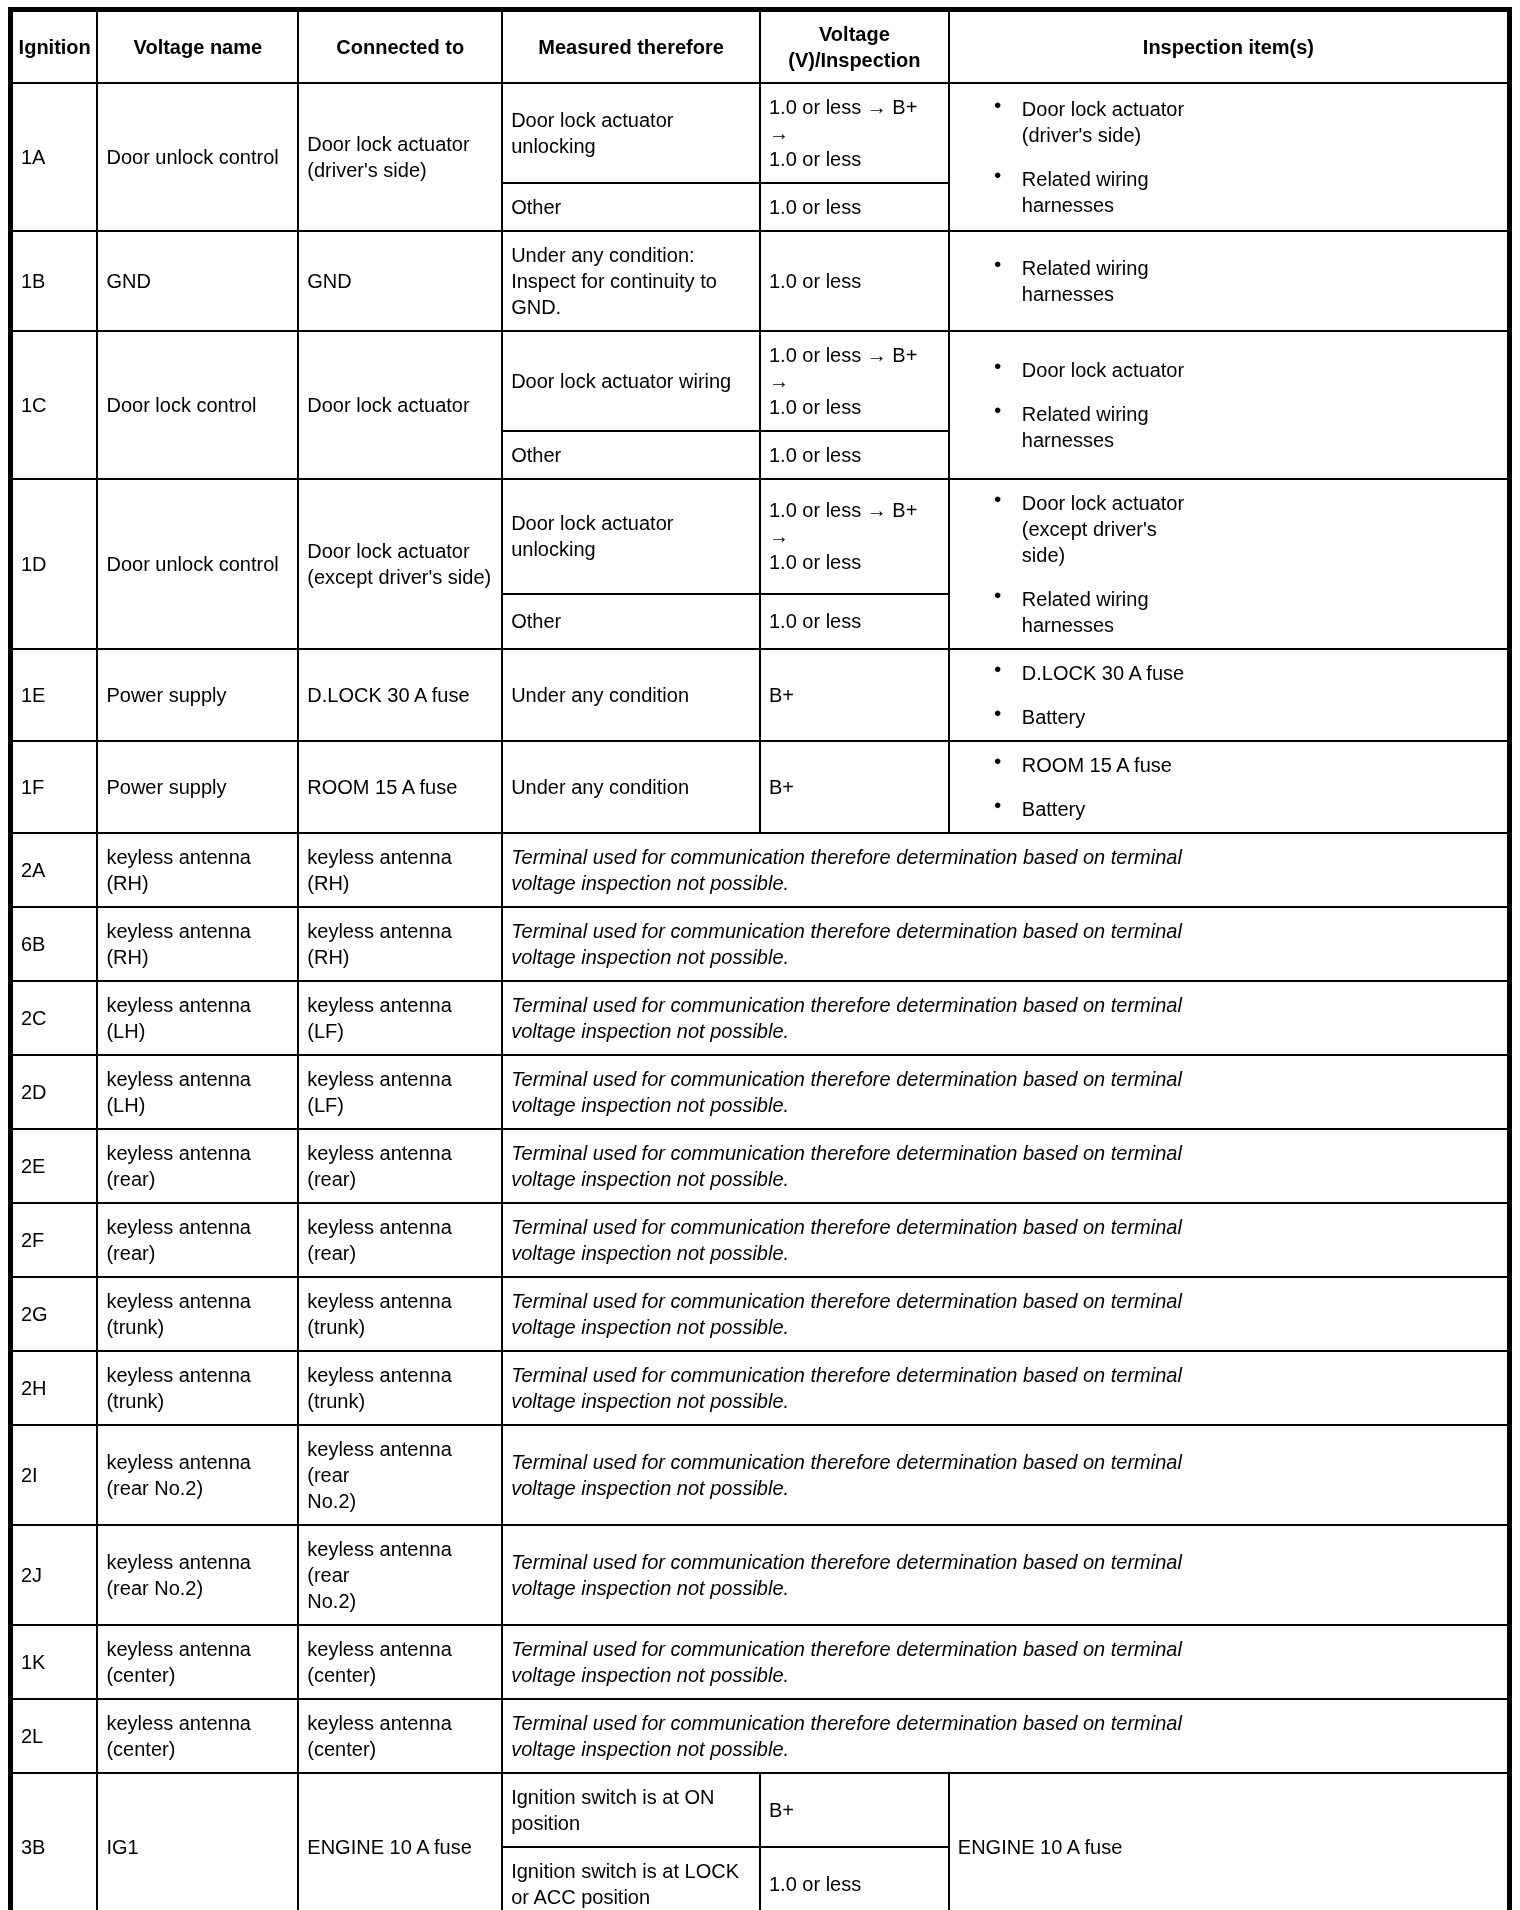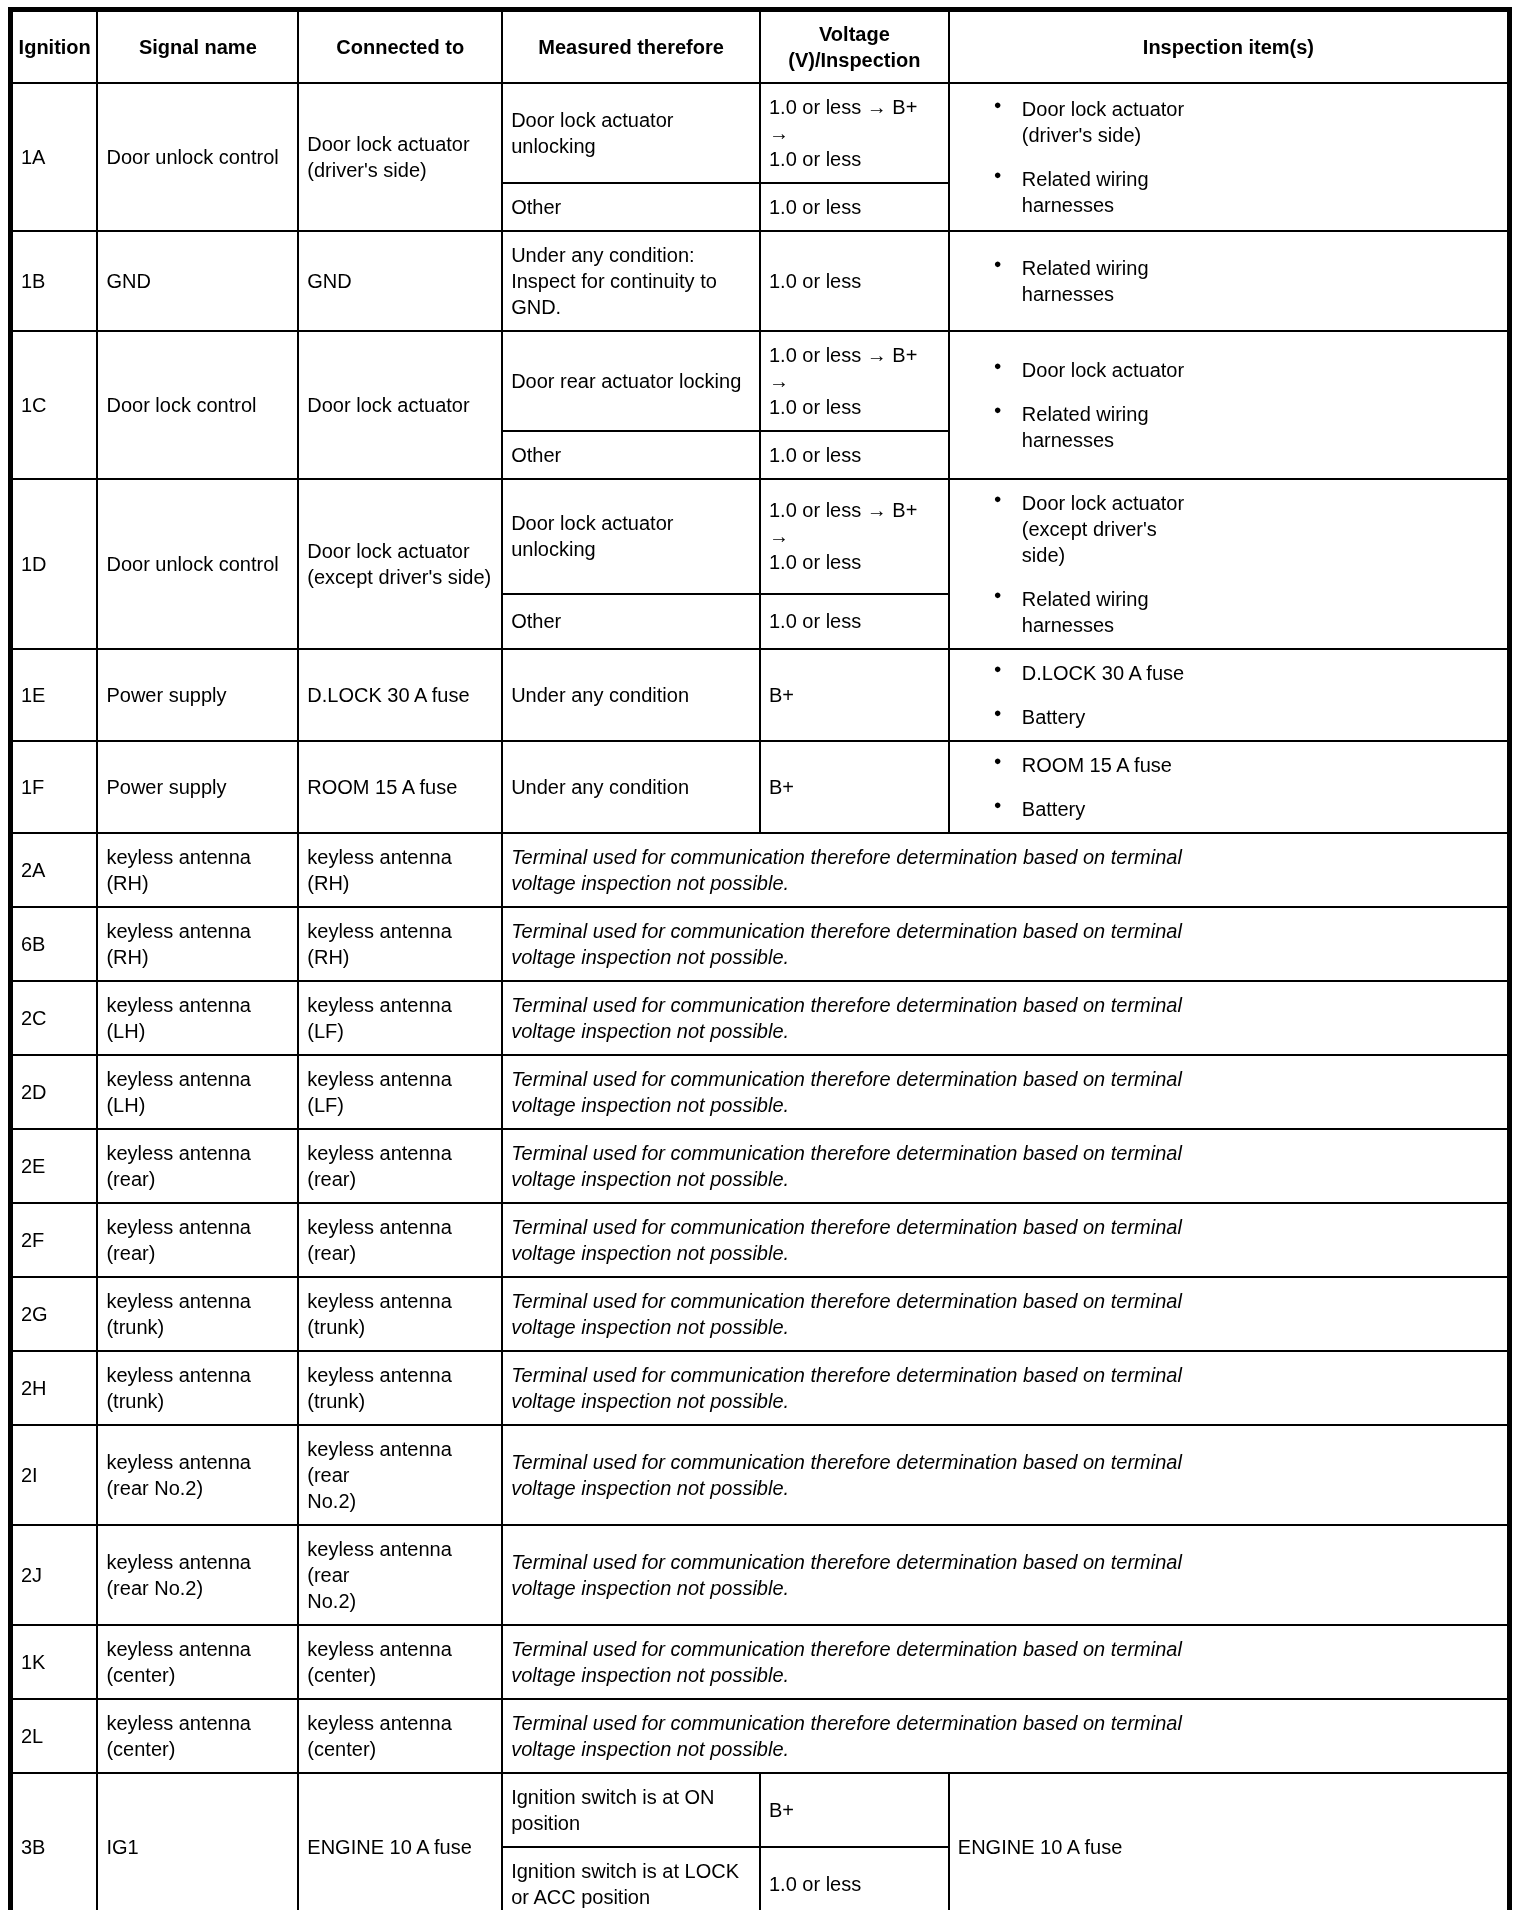--- a/index.html
+++ b/index.html
@@ -64,21 +64,21 @@
       <col style="width:5.8%">
       <col style="width:13.4%">
       <col style="width:13.6%">
       <col style="width:17.2%">
       <col style="width:12.6%">
       <col style="width:37.4%">
     </colgroup>
     <thead data-name="table-header">
       <tr data-name="header-row">
         <th data-name="column-header-terminal">Ignition</th>
-        <th data-name="column-header-signal-name">Signal name</th>
+        <th data-name="column-header-signal-name">Voltage name</th>
         <th data-name="column-header-connected-to">Connected to</th>
         <th data-name="column-header-measured-condition">Measured therefore</th>
         <th data-name="column-header-voltage-continuity">Voltage
 (V)/Inspection</th>
         <th data-name="column-header-inspection-items">Inspection item(s)</th>
       </tr>
     </thead>
     <tbody id="tbody" data-name="table-body">
         <tr data-name="table-row-1A-1">
           <td data-name="terminal-cell" rowspan="2">1A</td>
@@ -105,21 +105,21 @@
 Inspect for continuity to
 GND.</td>
           <td data-name="voltage-cell">1.0 or less</td>
           <td data-name="inspection-cell" rowspan="1"><ul class="insp" data-name="inspection-list"><li data-name="inspection-item">Related wiring
 harnesses</li></ul></td>
         </tr>
         <tr data-name="table-row-1C-1">
           <td data-name="terminal-cell" rowspan="2">1C</td>
           <td data-name="signal-cell" rowspan="2">Door lock control</td>
           <td data-name="connected-cell" rowspan="2">Door lock actuator</td>
-          <td data-name="condition-cell">Door rear actuator locking</td>
+          <td data-name="condition-cell">Door lock actuator wiring</td>
           <td data-name="voltage-cell">1.0 or less → B+ →
 1.0 or less</td>
           <td data-name="inspection-cell" rowspan="2"><ul class="insp" data-name="inspection-list"><li data-name="inspection-item">Door lock actuator</li><li data-name="inspection-item">Related wiring
 harnesses</li></ul></td>
         </tr>
         <tr data-name="table-row-1C-2">
           <td data-name="condition-cell">Other</td>
           <td data-name="voltage-cell">1.0 or less</td>
         </tr>
         <tr data-name="table-row-1D-1">

